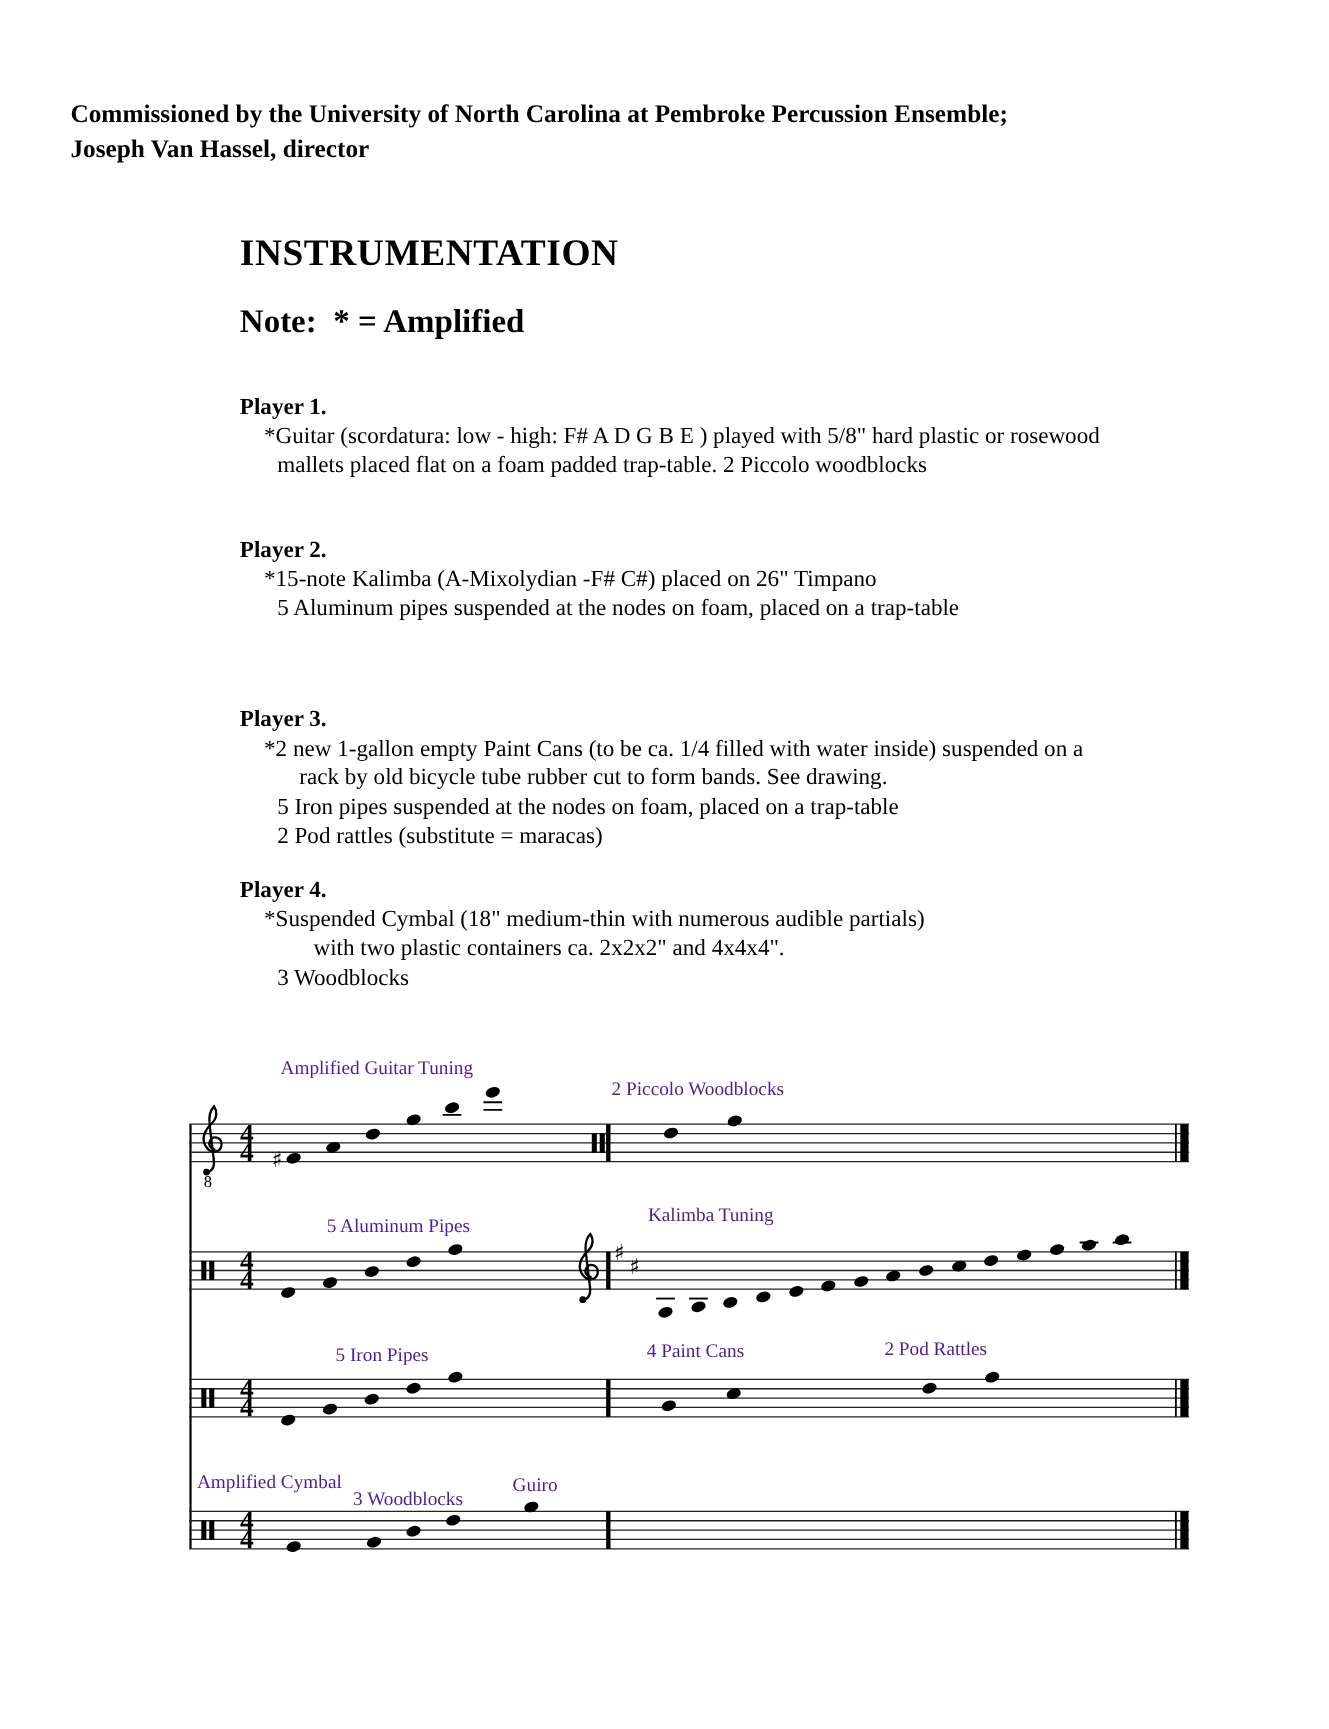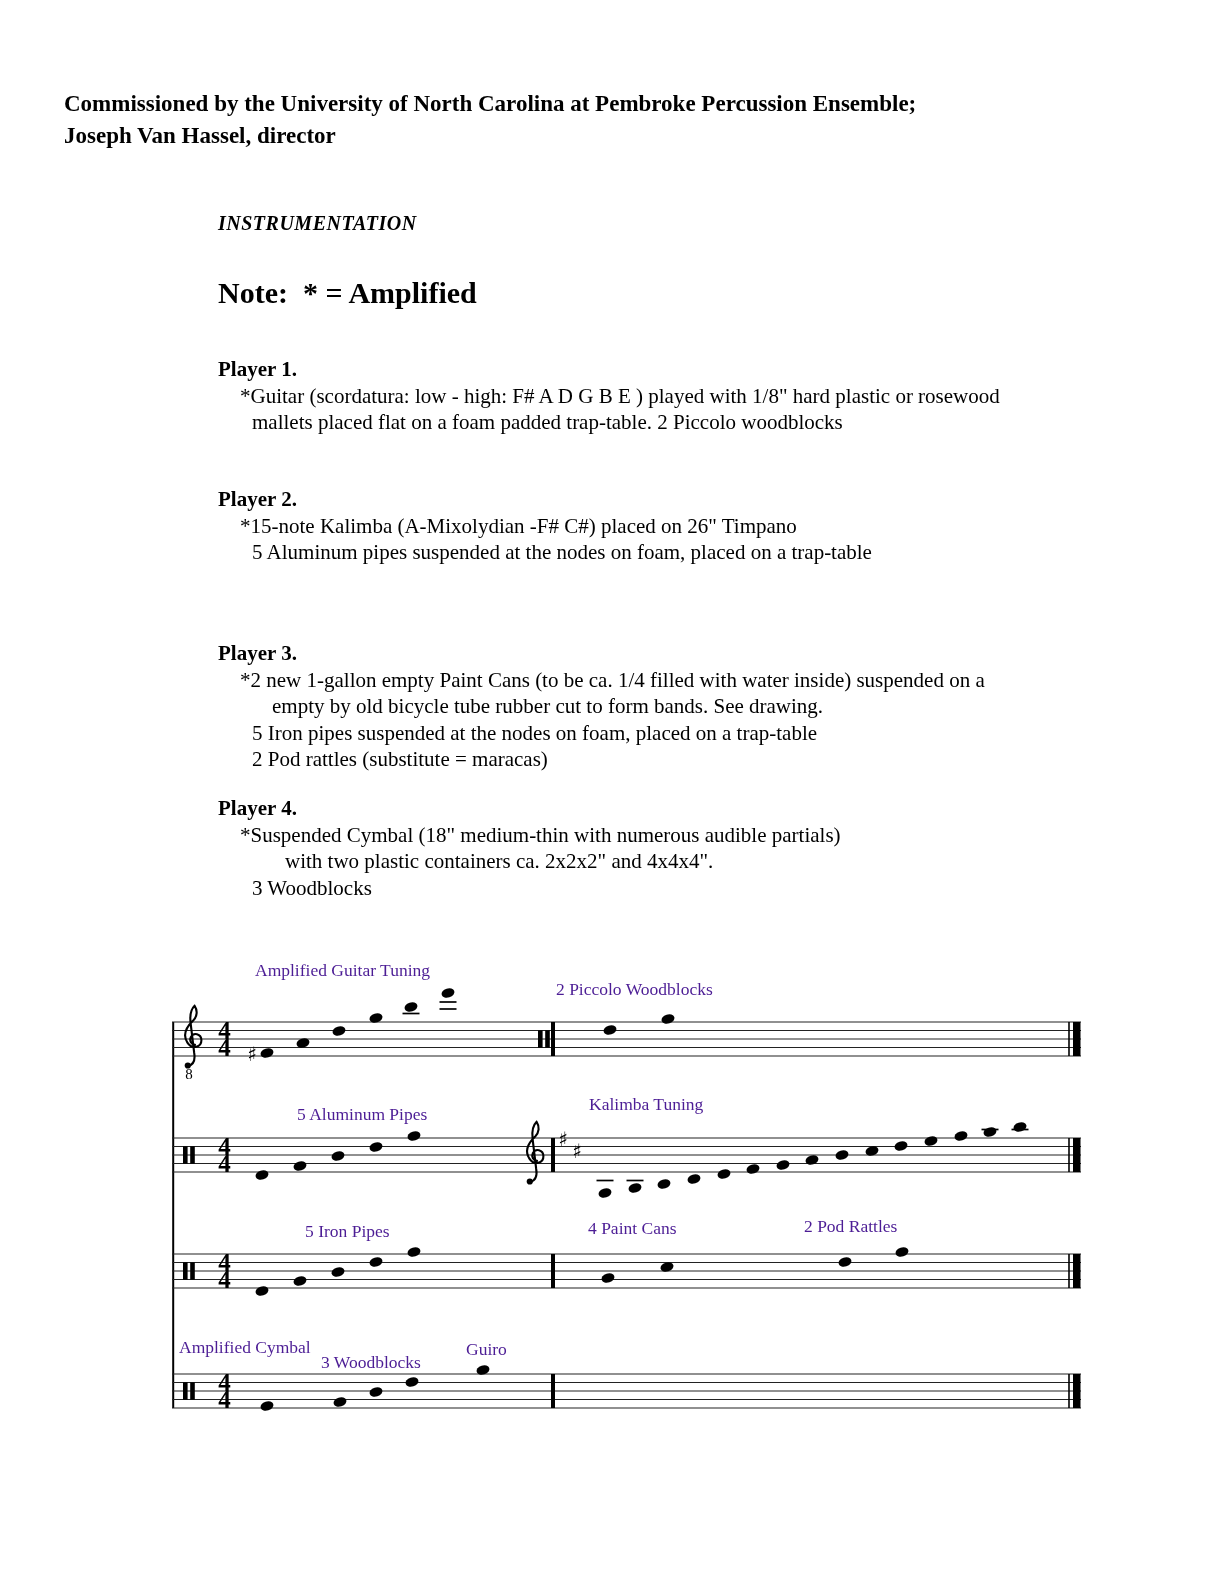--- a/index.html
+++ b/index.html
@@ -6,21 +6,21 @@
   body{
     width:1208px;height:1572px;position:relative;background:#ffffff;
     font-family:"Liberation Serif","DejaVu Serif",serif;color:#000;
     overflow:hidden;
   }
   .abs{position:absolute;}
   .header{
     left:64px;top:88px;width:1144px;
     font-weight:bold;font-size:23px;line-height:32px;
   }
-  .title{left:218px;top:212px;font-weight:bold;font-size:20px;letter-spacing:.5px;font-style:italic;}
+  .title{left:218px;top:212px;font-weight:bold;font-size:34px;letter-spacing:.5px;}
   .note{left:218px;top:276px;font-weight:bold;font-size:30px;white-space:pre;}
   .player{left:218px;width:900px;font-size:21px;line-height:26.5px;}
   .player .ph{font-weight:bold;}
   .ind-a{margin-left:22px;}
   .ind-b{margin-left:34px;}
   .ind-c{margin-left:54px;}
   .ind-d{margin-left:67px;}
   #score{left:165px;top:950px;}
   .mlabel{position:absolute;font-size:17.5px;color:#4c1d95;white-space:nowrap;}
   .ts{font-family:"Liberation Serif",serif;font-weight:bold;font-size:25px;text-anchor:middle;}
@@ -34,34 +34,34 @@
   <div>Commissioned by the University of North Carolina at Pembroke Percussion Ensemble;</div>
   <div>Joseph Van Hassel, director</div>
 </div>
 
 <div class="abs title">INSTRUMENTATION</div>
 
 <div class="abs note">Note:  * = Amplified</div>
 
 <div class="abs player" style="top:356px">
   <div class="ph">Player 1.</div>
-  <div class="ind-a">*Guitar (scordatura: low - high: F# A D G B E ) played with 1/8" hard plastic or rosewood</div>
+  <div class="ind-a">*Guitar (scordatura: low - high: F# A D G B E ) played with 5/8" hard plastic or rosewood</div>
   <div class="ind-b">mallets placed flat on a foam padded trap-table. 2 Piccolo woodblocks</div>
 </div>
 
 <div class="abs player" style="top:486px">
   <div class="ph">Player 2.</div>
   <div class="ind-a">*15-note Kalimba (A-Mixolydian -F# C#) placed on 26" Timpano</div>
   <div class="ind-b">5 Aluminum pipes suspended at the nodes on foam, placed on a trap-table</div>
 </div>
 
 <div class="abs player" style="top:640px">
   <div class="ph">Player 3.</div>
   <div class="ind-a">*2 new 1-gallon empty Paint Cans (to be ca. 1/4 filled with water inside) suspended on a</div>
-  <div class="ind-c">empty by old bicycle tube rubber cut to form bands. See drawing.</div>
+  <div class="ind-c">rack by old bicycle tube rubber cut to form bands. See drawing.</div>
   <div class="ind-b">5 Iron pipes suspended at the nodes on foam, placed on a trap-table</div>
   <div class="ind-b">2 Pod rattles (substitute = maracas)</div>
 </div>
 
 <div class="abs player" style="top:795px">
   <div class="ph">Player 4.</div>
   <div class="ind-a">*Suspended Cymbal (18" medium-thin with numerous audible partials)</div>
   <div class="ind-d">with two plastic containers ca. 2x2x2" and 4x4x4".</div>
   <div class="ind-b">3 Woodblocks</div>
 </div>

